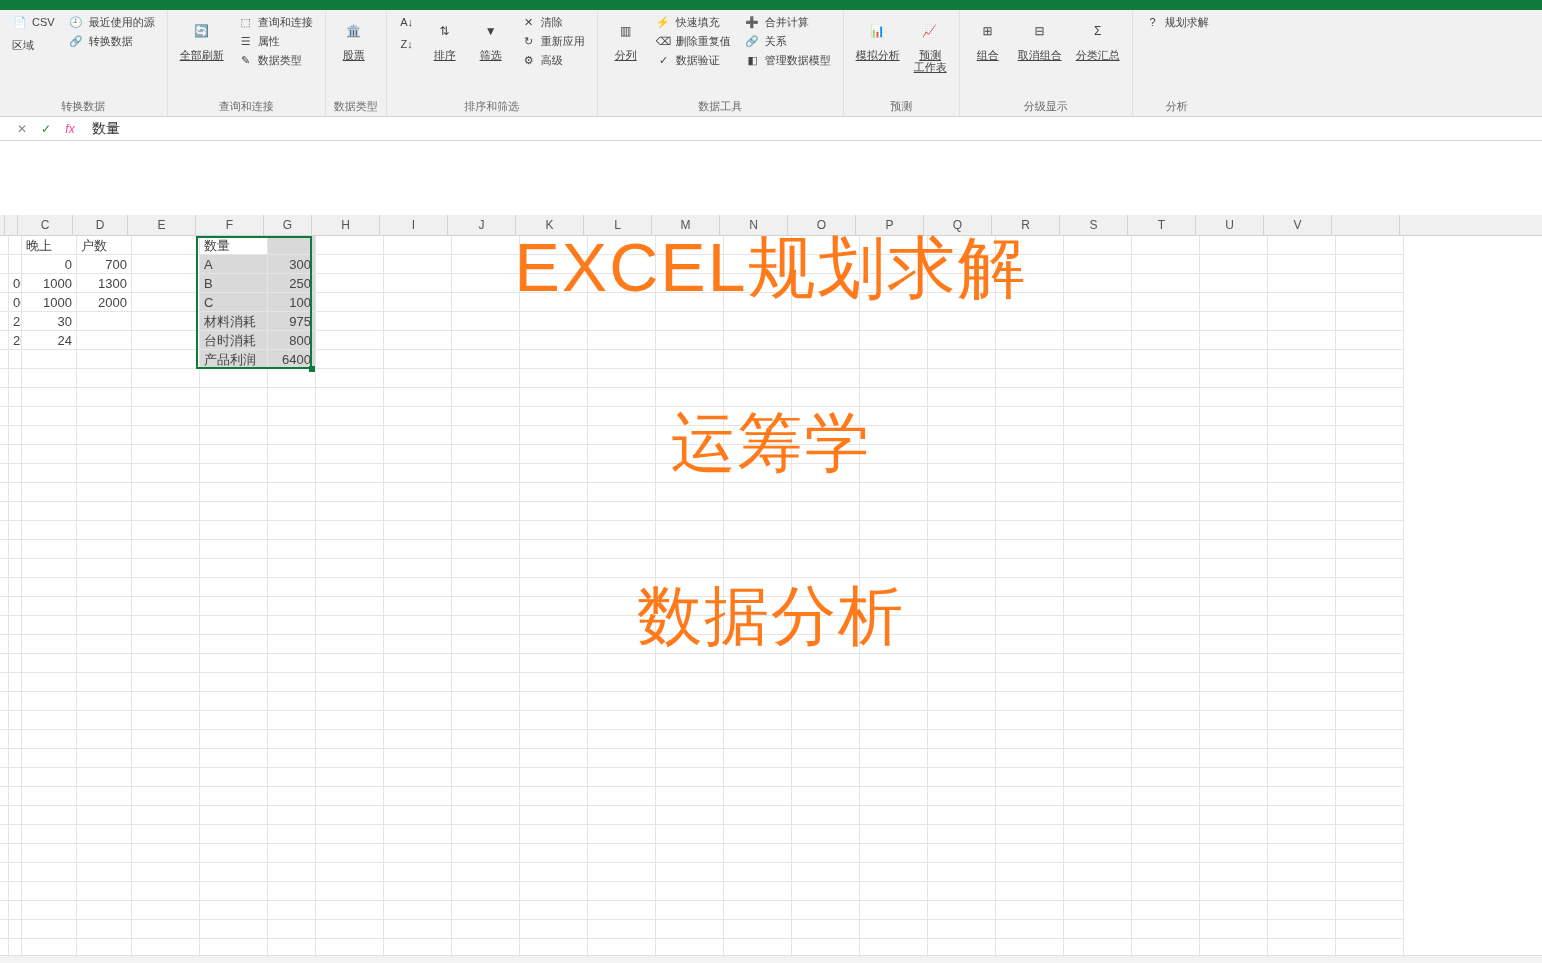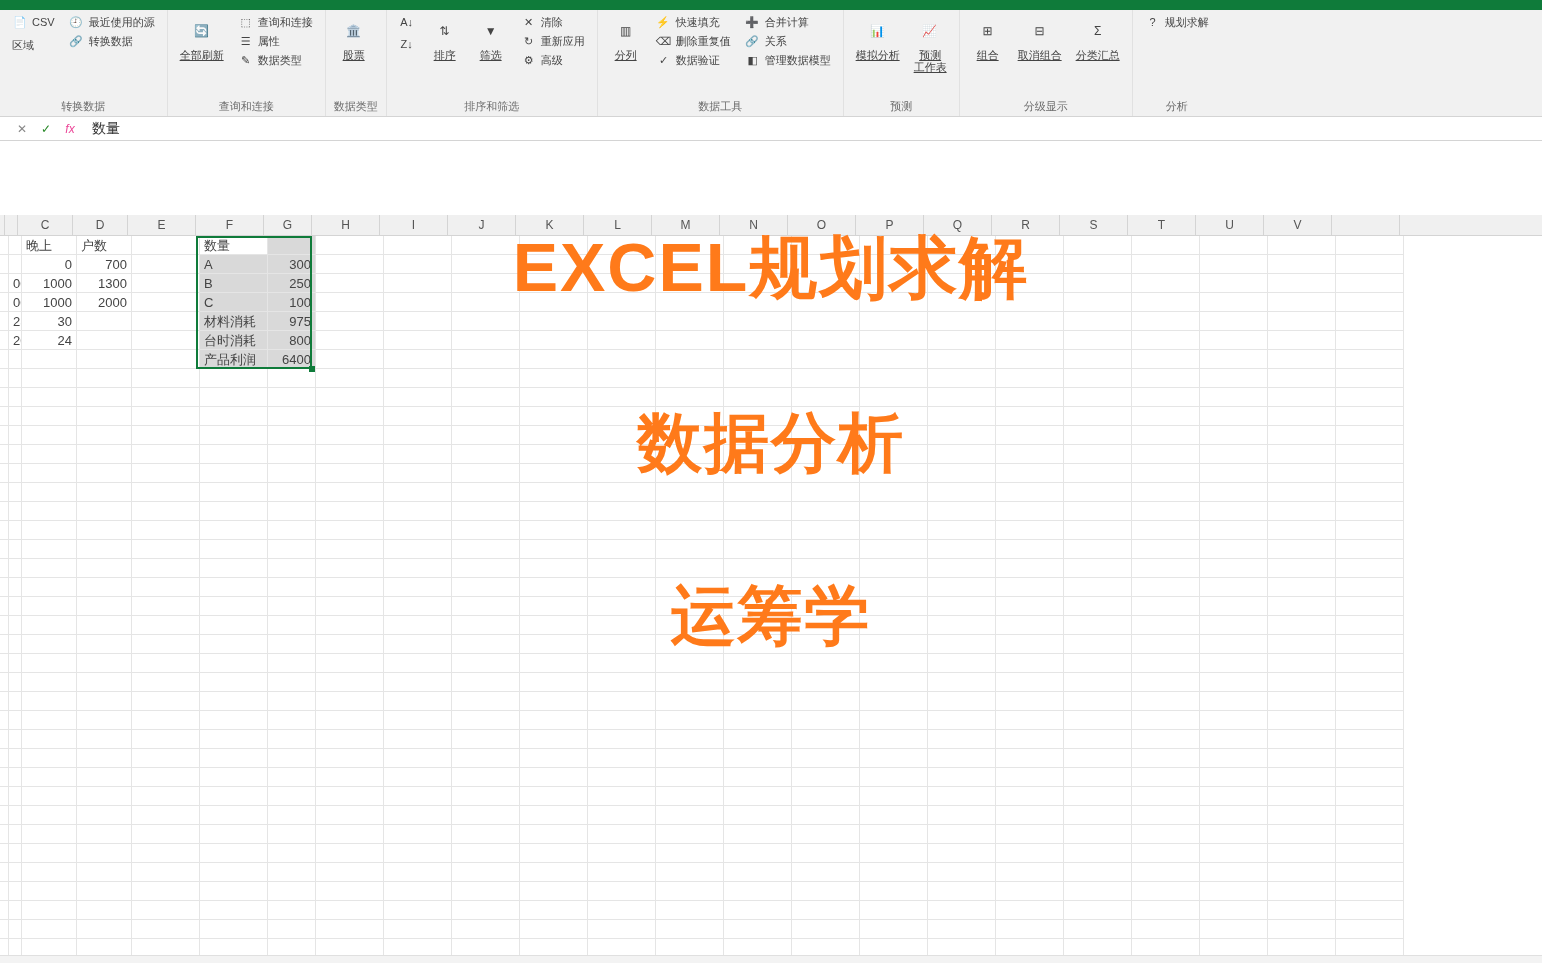--- a/index.html
+++ b/index.html
@@ -36,21 +36,21 @@
 .rows { }
 .row { display: flex; height: 19px; }
 .cell { border-right: 1px solid #e5e5e5; border-bottom: 1px solid #e5e5e5; font-size: 13px; padding: 0 4px; line-height: 19px; white-space: nowrap; overflow: hidden; }
 .cell.num { text-align: right; }
 .sel { background: #d9d9d9; }
 .sel-border { position: absolute; border: 2px solid #0f7b3a; pointer-events: none; }
 .sel-handle { position: absolute; width: 6px; height: 6px; background: #0f7b3a; }
 
 
 .overlay { position: absolute; left: 0; right: 0; top: 0; pointer-events: none; }
-.ov-line { color: #ff7a1a; font-weight: 700; text-align: center; letter-spacing: 2px; font-family: "Microsoft YaHei", sans-serif; }
+.ov-line { color: #ff7a1a; font-weight: 400; text-align: center; letter-spacing: 2px; font-family: "Microsoft YaHei", sans-serif; }
 .ov1 { font-size: 68px; margin-top: 8px; }
 .ov2 { font-size: 65px; margin-top: 85px; }
 .ov3 { font-size: 65px; margin-top: 85px; }
 .cw-A { width: 5px; }
 .cw-B { width: 13px; }
 .cw-C { width: 55px; }
 .cw-D { width: 55px; }
 .cw-E { width: 68px; }
 .cw-F { width: 68px; }
 .cw-G { width: 48px; }
@@ -1238,18 +1238,18 @@
         <div class="cell cw-std"></div>
         <div class="cell cw-std"></div>
       </div>
     </div>
 
   <div class="sel-border" style="left:196px; top:21px; width:116px; height:133px;"></div>
   <div class="sel-handle" style="left:309px; top:151px;"></div>
 
   <div class="overlay">
     <div class="ov-line ov1">EXCEL规划求解</div>
+    <div class="ov-line ov2">运筹学</div>
     <div class="ov-line ov3">数据分析</div>
-    <div class="ov-line ov2">运筹学</div>
   </div>
 </div>
 
 <div class="bottom-bar"></div>
 
 </body></html>

